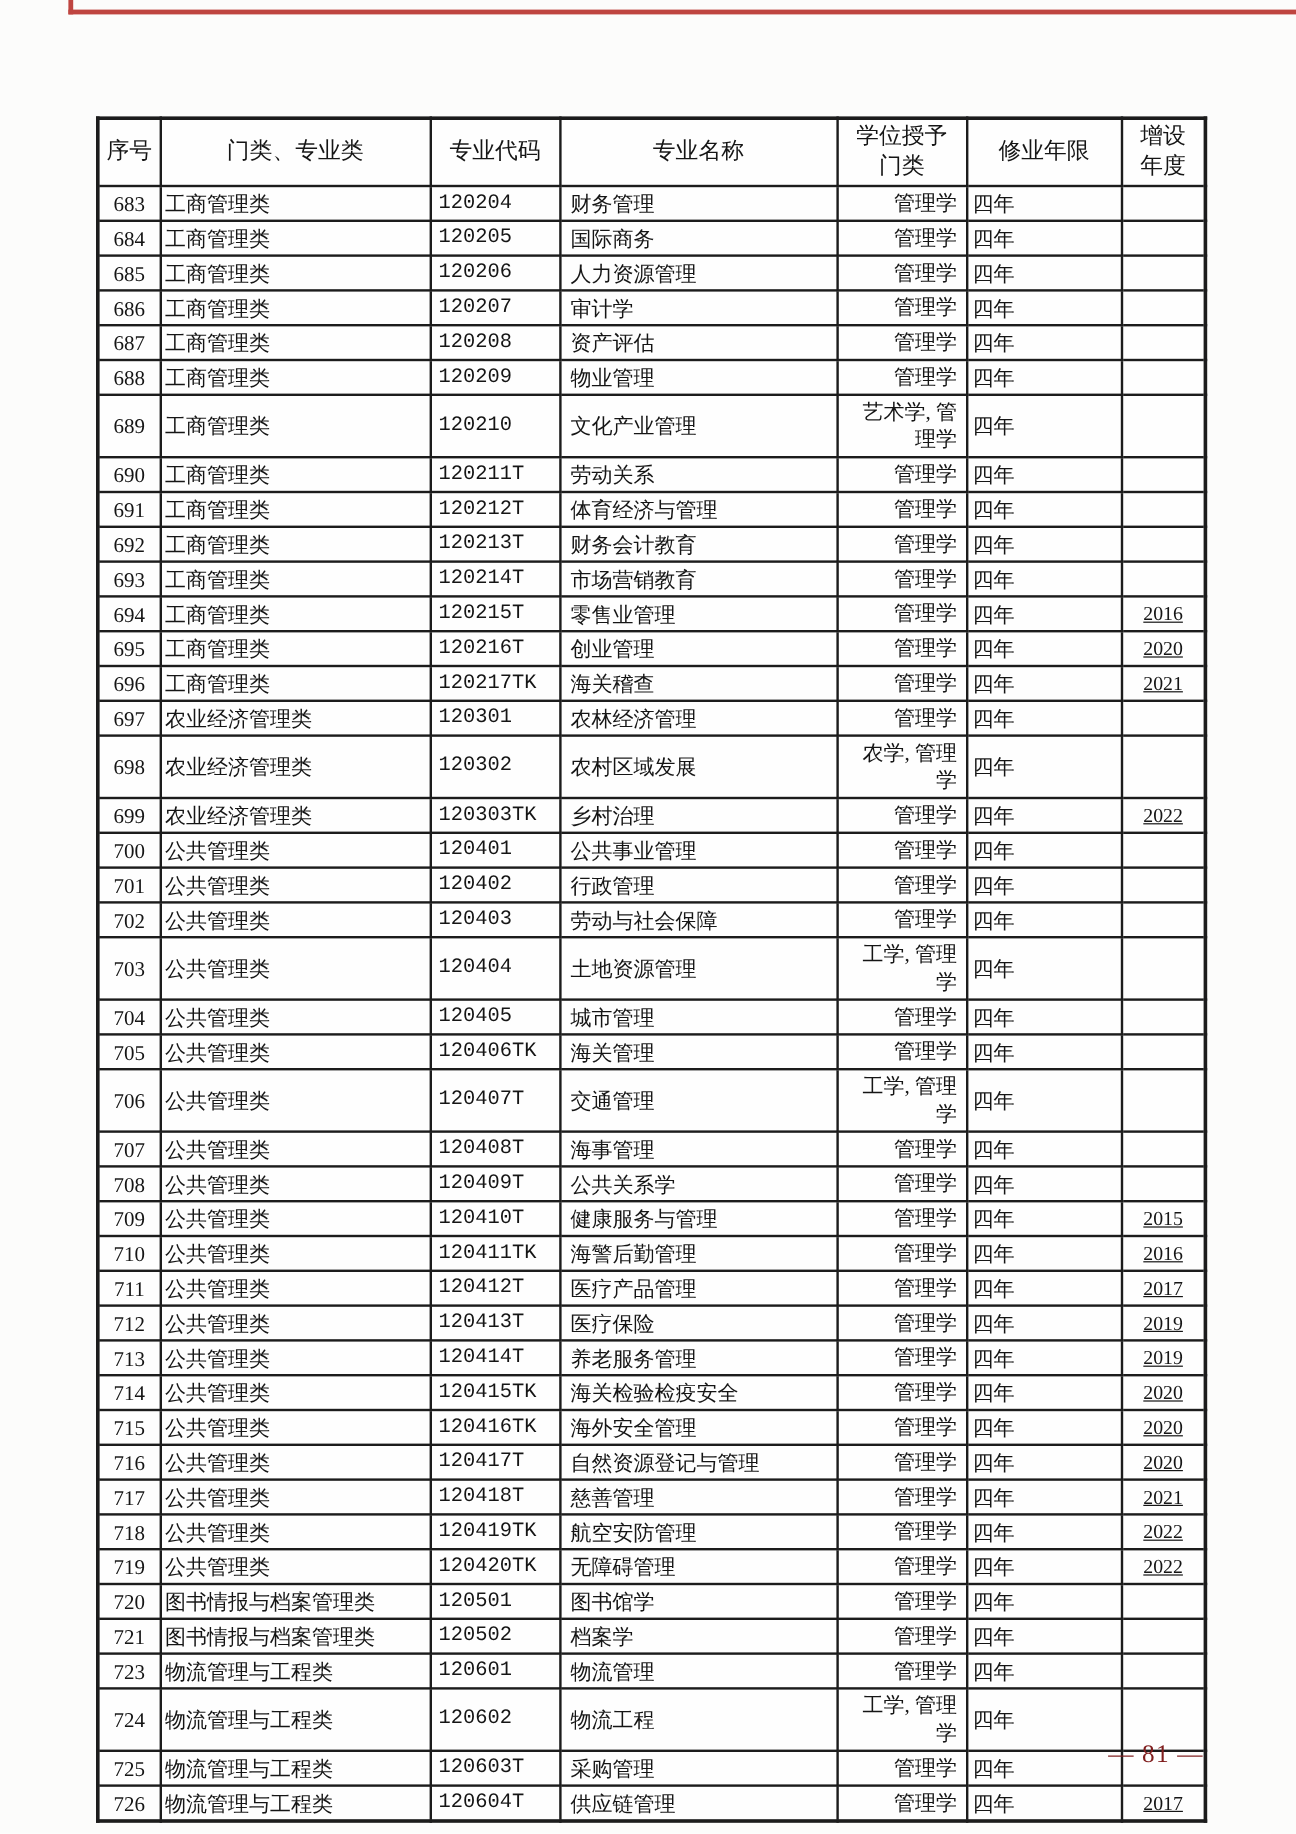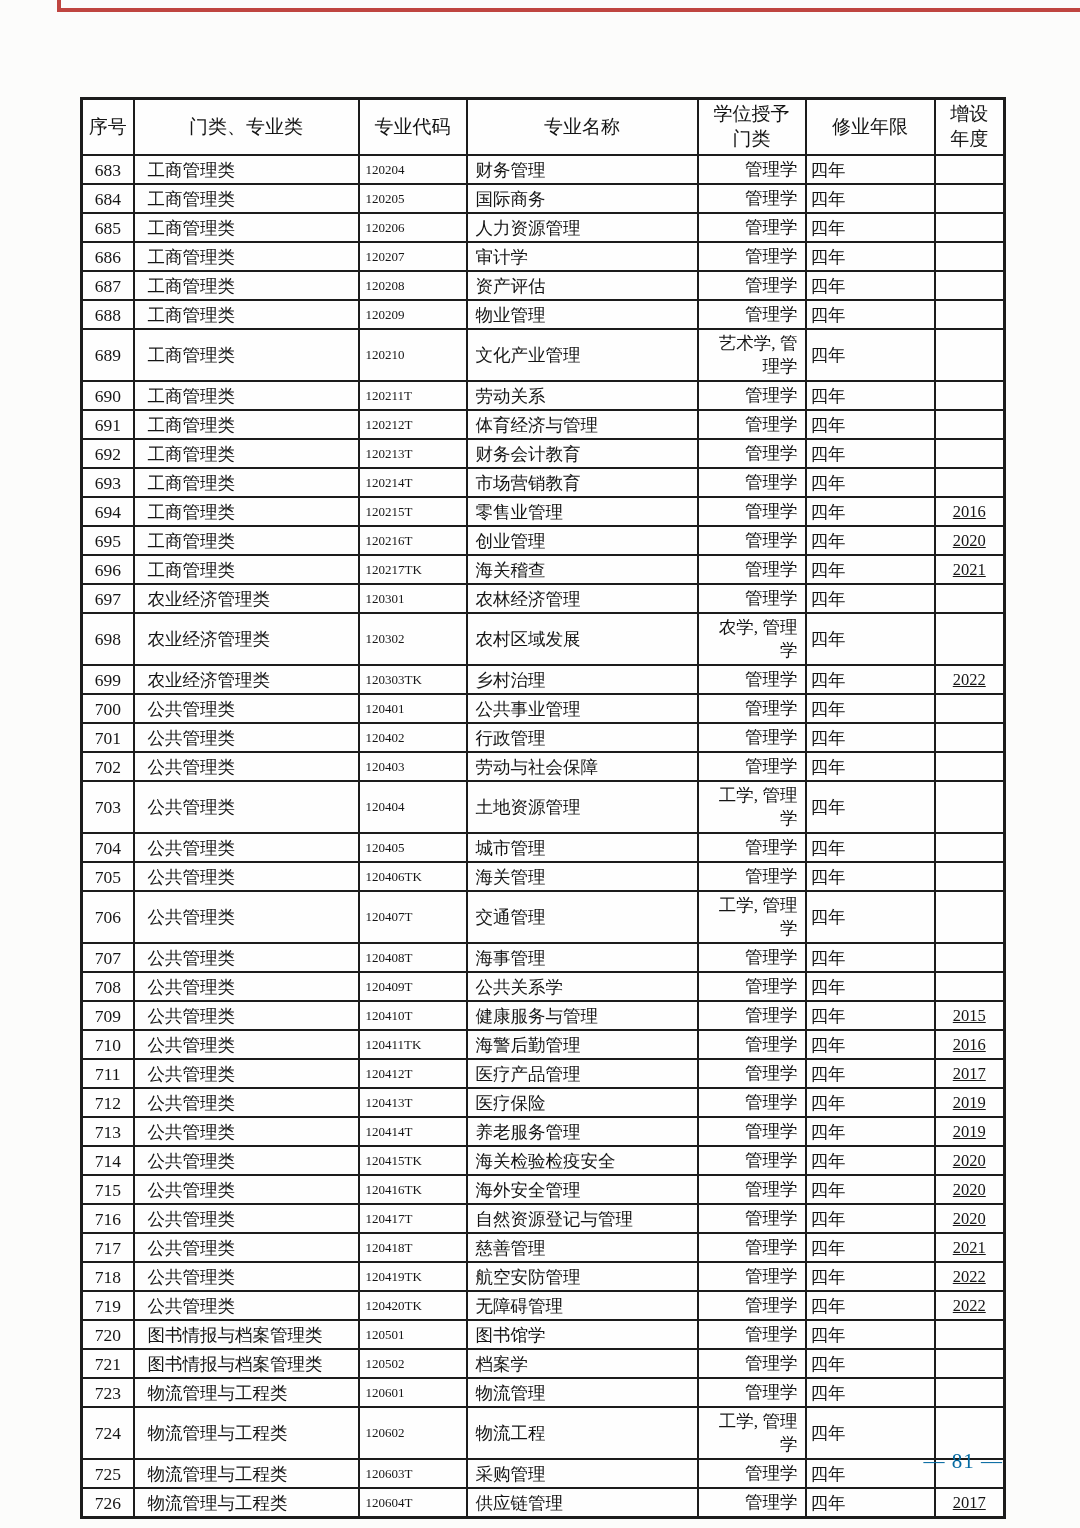--- a/index.html
+++ b/index.html
@@ -56,35 +56,35 @@
     padding: 1px 2px;
   }
   td {
     font-size: 17.5px;
     height: 22px;
     line-height: 22px;
     padding: 1px 4px;
     overflow: hidden;
   }
   .c-serial   { text-align: center; padding: 1px 1px; }
-  .c-category { text-align: left; padding-left: 13px; }
-  .c-code     { text-align: left; padding-left: 6px; font-size: 13px; }
+  .c-category { text-align: left; padding-left: 3px; }
+  .c-code     { text-align: left; padding-left: 6px; font-size: 17px; font-family: Liberation Mono, monospace; }
   .c-name     { text-align: left; padding-left: 8px; }
   .c-degree   { text-align: right; line-height: 23px; padding: 2px 7px; }
   .c-years    { text-align: left; }
   .c-added    { text-align: center; font-size: 16.5px; text-decoration: underline; }
   .page-footer {
     position: absolute;
     top: 1449px;
     left: 0;
     width: 1003px;
     text-align: right;
     font-size: 21px;
     letter-spacing: 1px;
-    color: #0369a1;
+    color: #7f1d1d;
   }
 </style>
 </head>
 <body>
 
 <div class="accent-stub" style="background: rgb(191, 69, 64);"></div>
 <div class="accent-line" style="background: rgb(191, 69, 64);"></div>
 
 <table class="majors">
   <colgroup>

